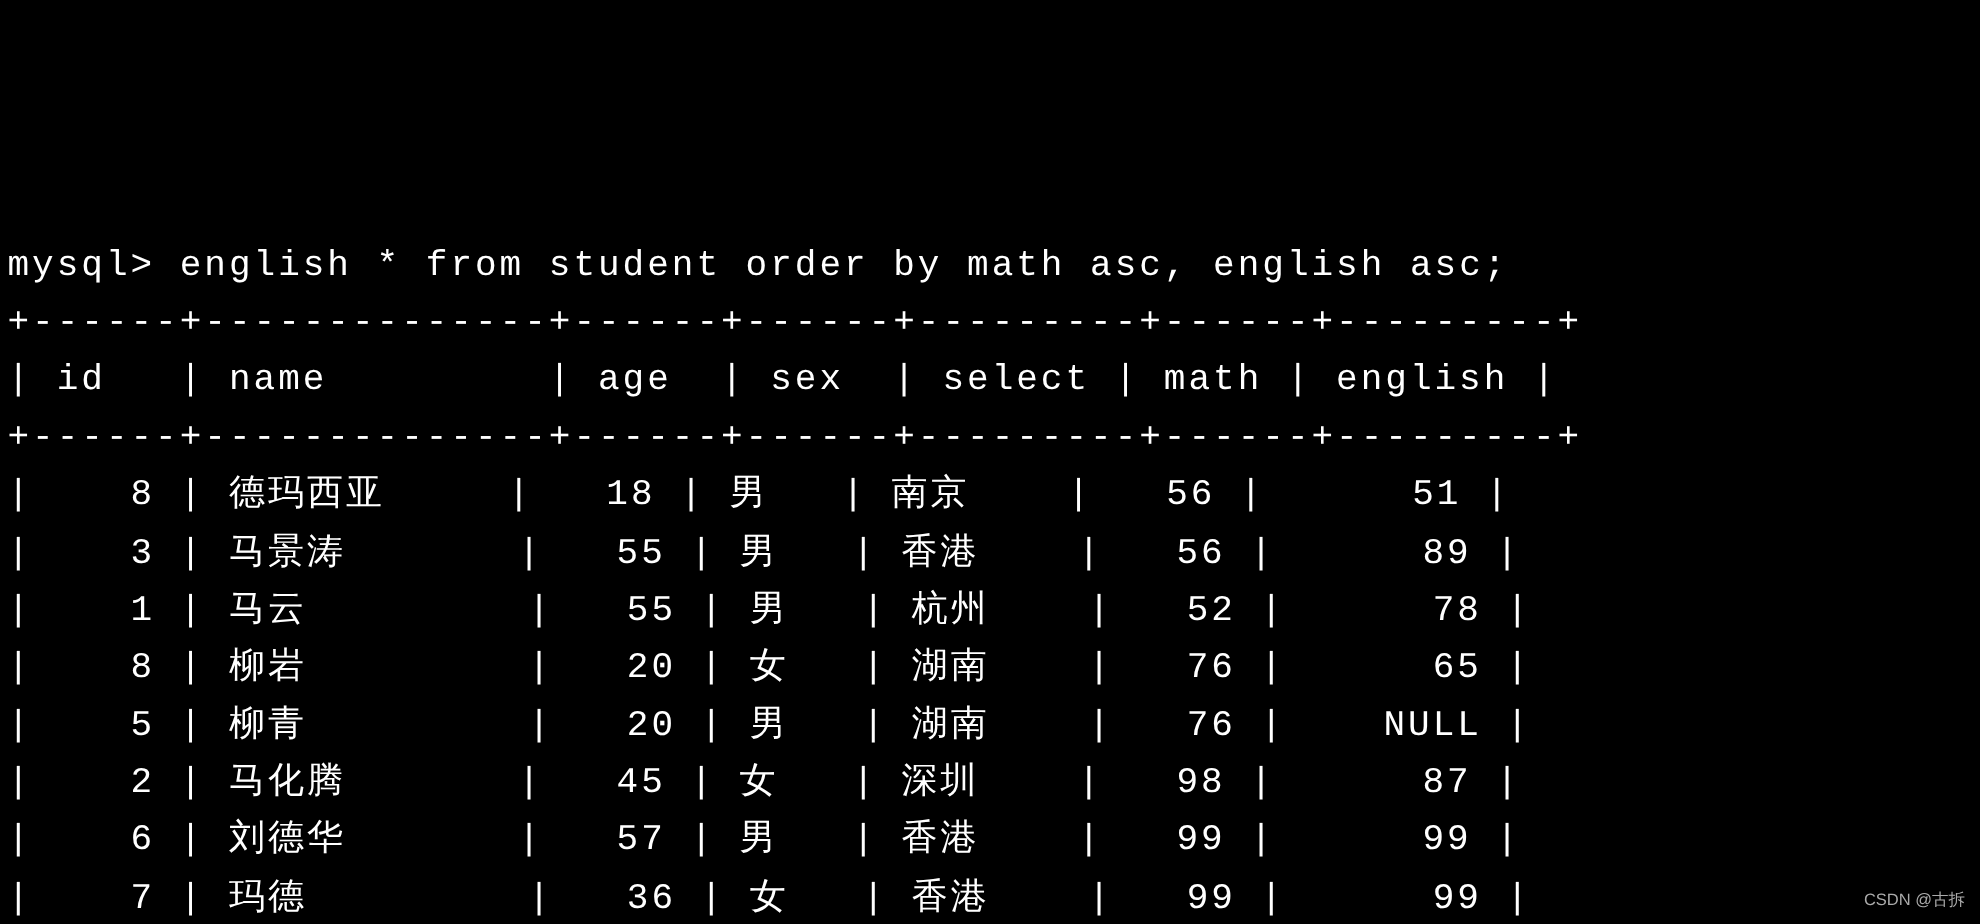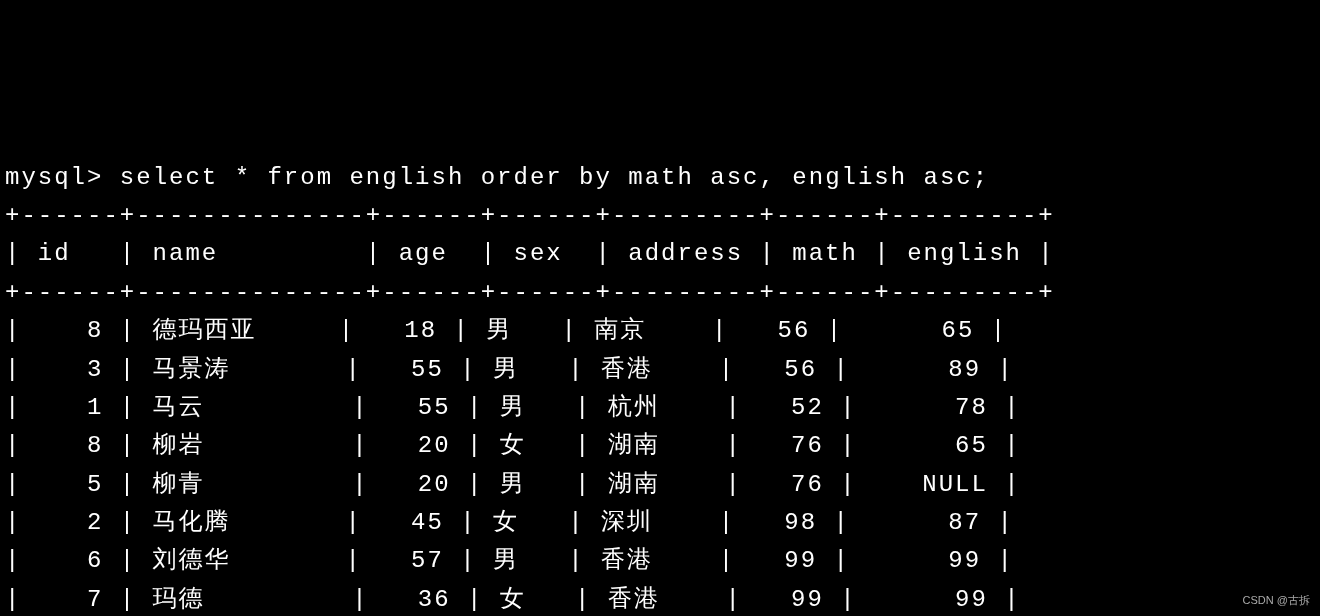--- a/index.html
+++ b/index.html
@@ -26,25 +26,25 @@
       color: #aaa;
       letter-spacing: 0;
       font-family: sans-serif;
     }
   </style>
 </head>
 <body>
 
 
 
-<div><span>mysql&gt; </span><span>select * from english order by math asc, english asc;</span>
+<div><span>mysql&gt; </span><span>english * from student order by math asc, english asc;</span>
 <span>+------+--------------+------+------+---------+------+---------+</span>
-<span>| id   | name         | age  | sex  | address | math | english |</span>
+<span>| id   | name         | age  | sex  | select | math | english |</span>
 <span>+------+--------------+------+------+---------+------+---------+</span>
-<span>|    8 | 德玛西亚     |   18 | 男   | 南京    |   56 |      65 |</span>
+<span>|    8 | 德玛西亚     |   18 | 男   | 南京    |   56 |      51 |</span>
 <span>|    3 | 马景涛       |   55 | 男   | 香港    |   56 |      89 |</span>
 <span>|    1 | 马云         |   55 | 男   | 杭州    |   52 |      78 |</span>
 <span>|    8 | 柳岩         |   20 | 女   | 湖南    |   76 |      65 |</span>
 <span>|    5 | 柳青         |   20 | 男   | 湖南    |   76 |    NULL |</span>
 <span>|    2 | 马化腾       |   45 | 女   | 深圳    |   98 |      87 |</span>
 <span>|    6 | 刘德华       |   57 | 男   | 香港    |   99 |      99 |</span>
 <span>|    7 | 玛德         |   36 | 女   | 香港    |   99 |      99 |</span>
 
 </div>
 

